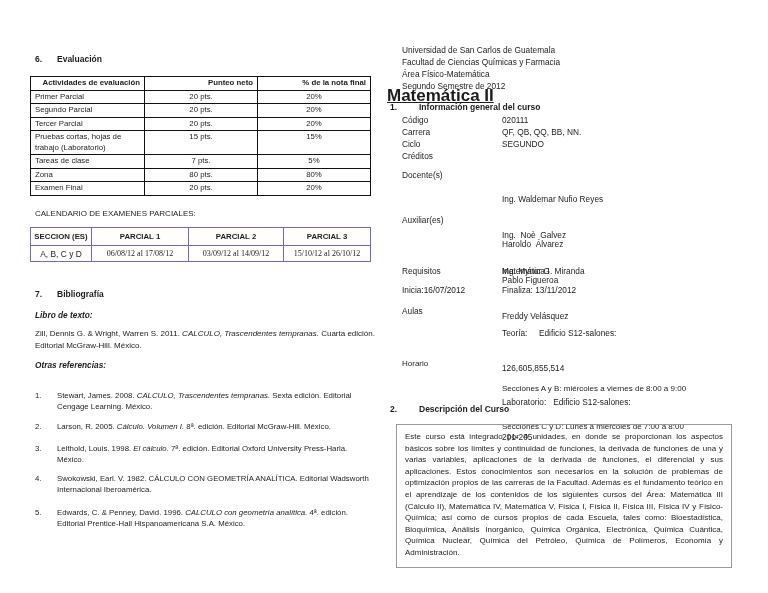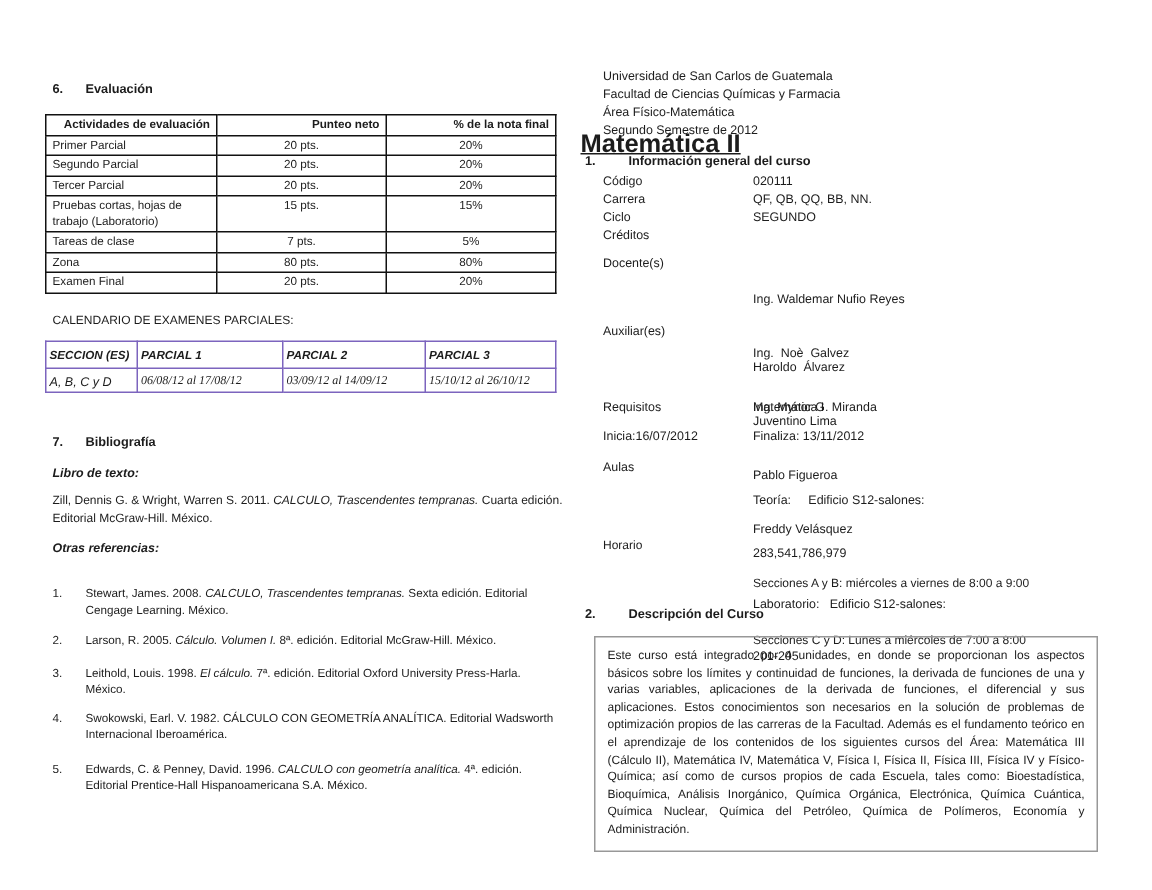--- a/index.html
+++ b/index.html
@@ -10,21 +10,21 @@
   
   .sec-head{display:flex;font-weight:bold;font-size:8.5px;}
   .sec-head .num{width:22px;flex:0 0 22px;}
   .eval-table{border-collapse:collapse;width:340px;table-layout:fixed;}
   .eval-table th,.eval-table td{border:1px solid #111;font-size:7.8px;line-height:10.5px;
         padding:1px 4px;vertical-align:top;}
   .eval-table th{text-align:right;font-weight:bold;}
   .eval-table td.c{text-align:center;}
   .cal-label{font-size:8px;}
   .cal-table{border-collapse:collapse;width:340px;table-layout:fixed;}
-  .cal-table th,.cal-table td{border:1.5px solid #7c64be;text-align:left;vertical-align:middle;font-style:italic;}
+  .cal-table th,.cal-table td{border:1.5px solid #7c64be;text-align:center;vertical-align:middle;}
   .cal-table th{font-size:7.8px;font-weight:bold;padding:4px 2px;}
   .cal-table td{padding:2.5px 2px;}
   .cal-section{font-size:8.4px;}
   .cal-date{font-family:"Liberation Serif", serif;font-size:8px;}
   .bib-label{font-weight:bold;font-style:italic;font-size:8.3px;}
   .bib-par{font-size:8px;line-height:11.5px;text-align:justify;width:340px;}
   .bib-item{display:flex;width:338px;font-size:7.8px;line-height:11.3px;}
   .bib-item .bnum{width:22px;flex:0 0 22px;}
   .bib-item .btxt{flex:1;text-align:left;}
   .it{font-style:italic;}
@@ -214,41 +214,40 @@
         <span>Ing. Waldemar Nufio Reyes</span>
         <span>Ing.  Noè  Galvez</span>
         <span>Ing. Mynor G. Miranda</span>
       </span>
     </div>
 
     <div class="kv" style="top:214px;">
       <span class="k">Auxiliar(es)</span>
       <span class="v">
         <span>Haroldo  Álvarez</span>
-        <span>Juventino Lima</span>
         <span>Pablo Figueroa</span>
         <span>Freddy Velásquez</span>
       </span>
     </div>
 
     <div class="kv" style="top:265px;">
       <span class="k">Requisitos</span>
       <span class="v">Matemática I</span>
     </div>
 
     <div class="kv" style="top:284px;">
       <span class="k">Inicia:16/07/2012</span>
       <span class="v">Finaliza: 13/11/2012</span>
     </div>
 
     <div class="kv tight" style="top:305px;">
       <span class="k">Aulas</span>
       <span class="v">
         <span>Teoría:     Edificio S12-salones:</span>
-        <span>283,541,786,979</span>
+        <span>126,605,855,514</span>
         <span>Laboratorio:   Edificio S12-salones:</span>
         <span>201-205</span>
       </span>
     </div>
 
     <div class="kv horario" style="top:358px;">
       <span class="k">Horario</span>
       <span class="v">
         <span>Secciones A y B: miércoles a viernes de 8:00 a 9:00</span>
         <span>Secciones C y D: Lunes a miércoles de 7:00 a 8:00</span>

